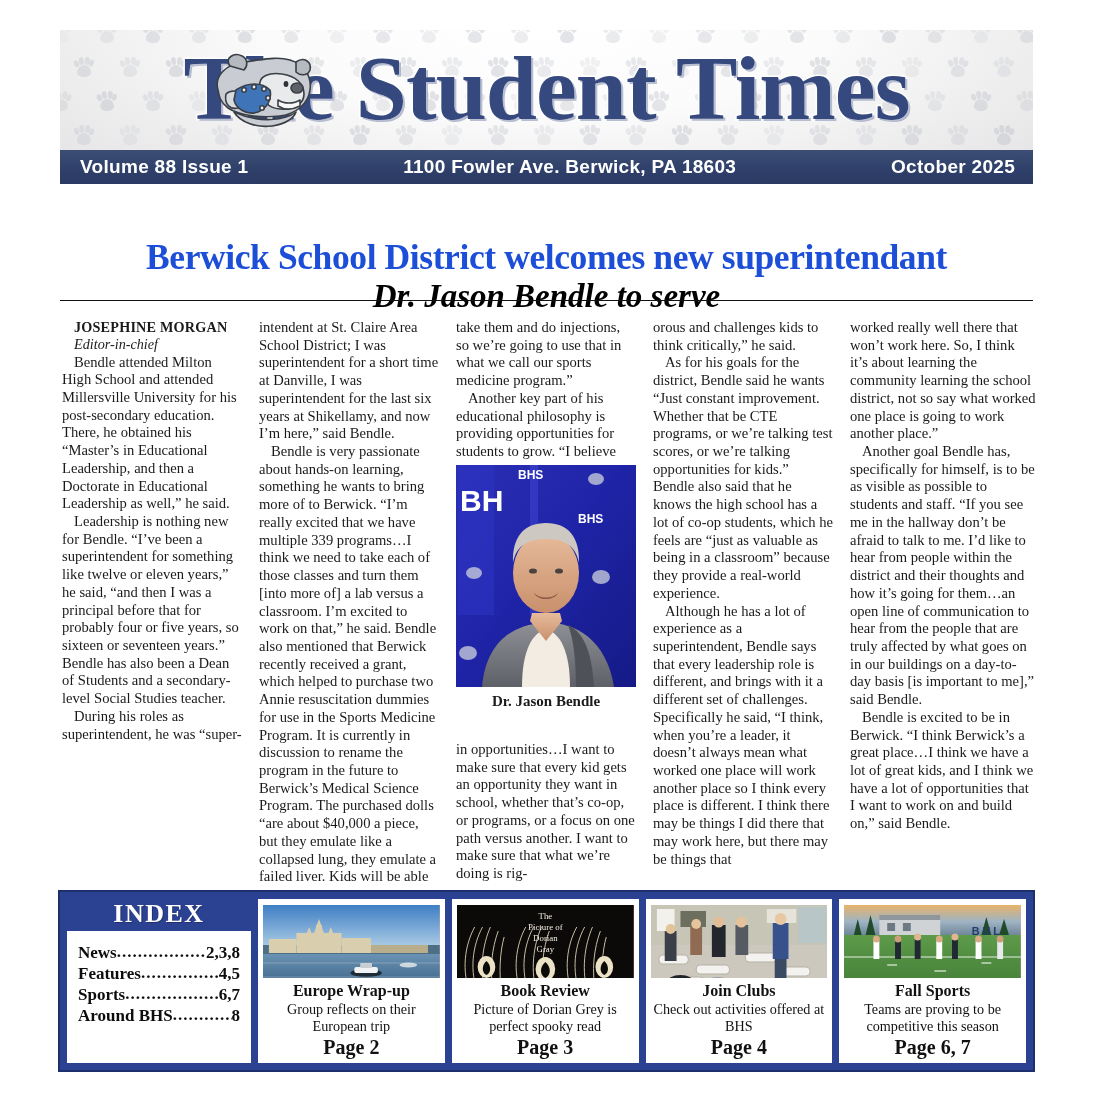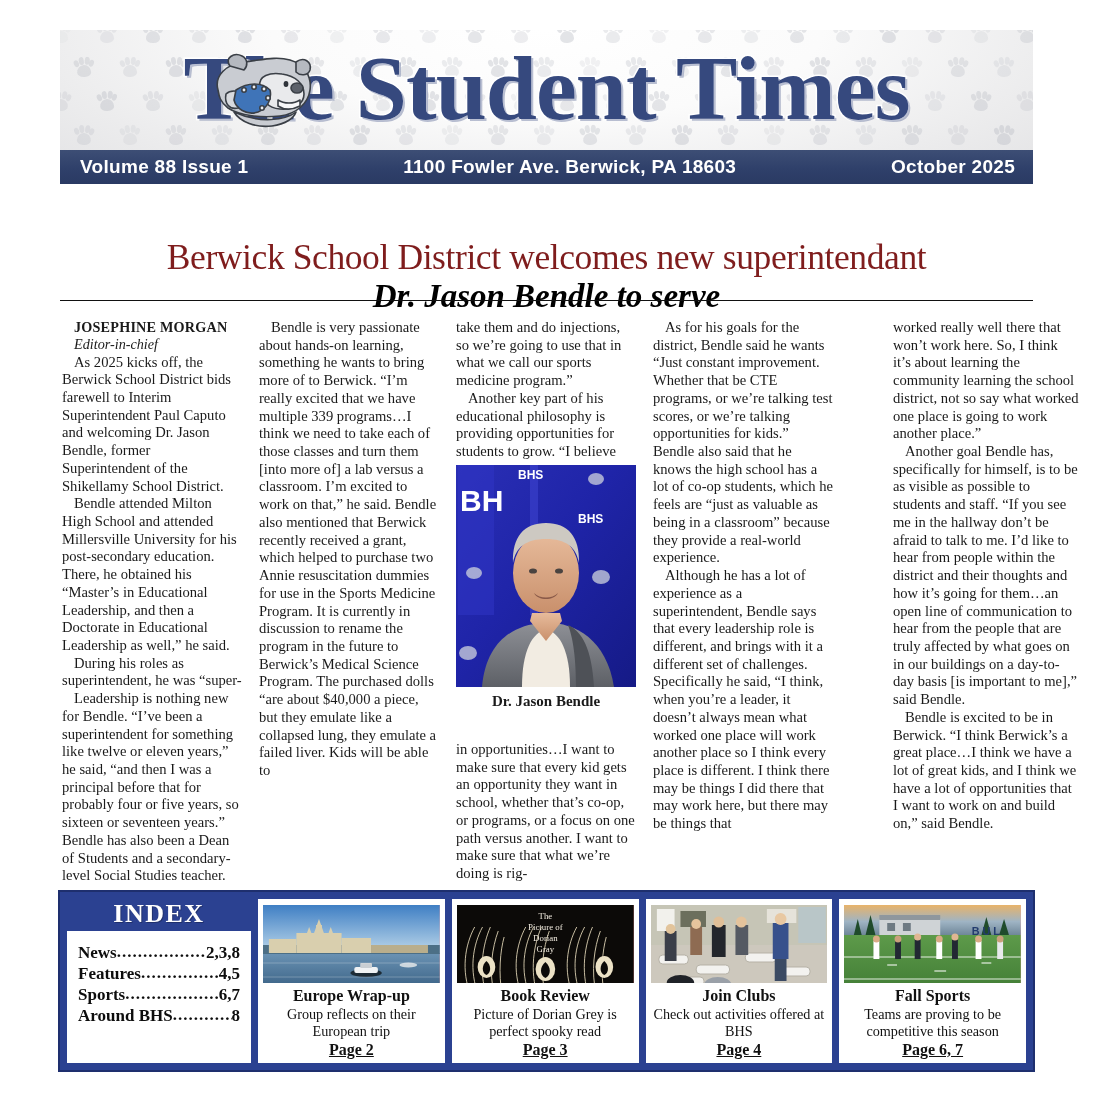--- a/index.html
+++ b/index.html
@@ -106,25 +106,25 @@
 
   
   .headline {
     position: absolute;
     left: 60px; top: 238px;
     width: 973px;
     text-align: center;
   }
   .headline .h-main {
     font-family: "Liberation Serif", serif;
-    font-weight: normal;
+    font-weight: bold;
     font-size: 35.5px;
     line-height: 1.08;
     letter-spacing: -.4px;
-    color: #7f1d1d;
+    color: #1d4ed8;
   }
   .headline .h-sub {
     font-family: "Liberation Serif", serif;
     font-weight: bold;
     font-style: italic;
     font-size: 33px;
     line-height: 1.1;
     color: #000;
     margin-top: 2px;
   }
@@ -164,21 +164,21 @@
   }
   .byline-role {
     font-style: italic;
     font-size: 14.2px;
     margin: 0 0 1px 0;
   }
   #col1 { left: 0; }
   #col2 { left: 197px; }
   #col3 { left: 394px; }
   #col4 { left: 591px; }
-  #col5 { left: 788px; width: 186px; margin-left: 43px; }
+  #col5 { left: 788px; width: 186px; }
 
   
   .photo-block {
     width: 180px;
     margin: 4px 0 6px 0;
   }
   .photo-frame {
     width: 180px;
     height: 222px;
     background: #1d28a0;
@@ -275,25 +275,24 @@
     line-height: 1.1;
   }
   .promo-desc {
     font-size: 14.2px;
     text-align: center;
     line-height: 1.16;
     margin-top: 1px;
   }
   .promo-page {
     font-weight: bold;
-    font-size: 16px;
+    font-size: 20px;
     text-align: left;
     margin-top: auto;
     padding-top: 2px;
-    text-decoration: underline;
   }
 </style>
 </head>
 <body>
 
 <div class="masthead">
   <div class="pawfield" id="pawfield">
       <span class="paw" style="left:-10px;top:-8px;opacity:0.17;transform:rotate(-2deg)">
         <i class="pad"></i>
         <i class="t2"></i>
@@ -1084,27 +1083,27 @@
   <div class="h-main">Berwick School District welcomes new superintendant</div>
   <div class="h-sub">Dr. Jason Bendle to serve</div>
 </div>
 <div class="hr-rule"></div>
 
 <div class="cols">
 
   <div class="col" id="col1">
     <p class="byline-name">JOSEPHINE MORGAN</p>
     <p class="byline-role">Editor-in-chief</p>
-    <p>As 2025 kicks off, the Berwick School District bids farewell to Interim Superintendent Paul Caputo and welcoming Dr. Jason Bendle, former Superintendent of the Shikellamy School District.</p>
     <p>Bendle attended Milton High School and attended Millersville University for his post-secondary education. There, he obtained his “Master’s in Educational Leadership, and then a Doctorate in Educational Leadership as well,” he said.</p>
+    <p>Leadership is nothing new for Bendle. “I’ve been a superintendent for something like twelve or eleven years,” he said, “and then I was a principal before that for probably four or five years, so sixteen or seventeen years.” Bendle has also been a Dean of Students and a secondary-level Social Studies teacher.</p>
     <p>During his roles as superintendent, he was “super-</p>
-    <p>Leadership is nothing new for Bendle. “I’ve been a superintendent for something like twelve or eleven years,” he said, “and then I was a principal before that for probably four or five years, so sixteen or seventeen years.” Bendle has also been a Dean of Students and a secondary-level Social Studies teacher.</p>
   </div>
 
   <div class="col" id="col2">
+    <p class="noind">intendent at St. Claire Area School District; I was superintendent for a short time at Danville, I was superintendent for the last six years at Shikellamy, and now I’m here,” said Bendle.</p>
     <p>Bendle is very passionate about hands-on learning, something he wants to bring more of to Berwick. “I’m really excited that we have multiple 339 programs…I think we need to take each of those classes and turn them [into more of] a lab versus a classroom. I’m excited to work on that,” he said. Bendle also mentioned that Berwick recently received a grant, which helped to purchase two Annie resuscitation dummies for use in the Sports Medicine Program. It is currently in discussion to rename the program in the future to Berwick’s Medical Science Program. The purchased dolls “are about $40,000 a piece, but they emulate like a collapsed lung, they emulate a failed liver. Kids will be able to</p>
   </div>
 
   <div class="col" id="col3">
     <p class="noind">take them and do injections, so we’re going to use that in what we call our sports medicine program.”</p>
     <p>Another key part of his educational philosophy is providing opportunities for students to grow. “I believe</p>
 
     <div class="photo-block">
       <div class="photo-frame">
         <svg viewBox="0 0 180 222" width="180" height="222" preserveAspectRatio="none">
@@ -1147,20 +1146,21 @@
         </svg>
       </div>
       <div class="photo-caption">Dr. Jason Bendle</div>
       <div class="photo-gap"></div>
     </div>
 
     <p class="noind">in opportunities…I want to make sure that every kid gets an opportunity they want in school, whether that’s co-op, or programs, or a focus on one path versus another. I want to make sure that what we’re doing is rig-</p>
   </div>
 
   <div class="col" id="col4">
+    <p class="noind">orous and challenges kids to think critically,” he said.</p>
     <p>As for his goals for the district, Bendle said he wants “Just constant improvement. Whether that be CTE programs, or we’re talking test scores, or we’re talking opportunities for kids.” Bendle also said that he knows the high school has a lot of co-op students, which he feels are “just as valuable as being in a classroom” because they provide a real-world experience.</p>
     <p>Although he has a lot of experience as a superintendent, Bendle says that every leadership role is different, and brings with it a different set of challenges. Specifically he said, “I think, when you’re a leader, it doesn’t always mean what worked one place will work another place so I think every place is different. I think there may be things I did there that may work here, but there may be things that</p>
   </div>
 
   <div class="col" id="col5">
     <p class="noind">worked really well there that won’t work here. So, I think it’s about learning the community learning the school district, not so say what worked one place is going to work another place.”</p>
     <p>Another goal Bendle has, specifically for himself, is to be as visible as possible to students and staff. “If you see me in the hallway don’t be afraid to talk to me. I’d like to hear from people within the district and their thoughts and how it’s going for them…an open line of communication to hear from the people that are truly affected by what goes on in our buildings on a day-to-day basis [is important to me],” said Bendle.</p>
     <p>Bendle is excited to be in Berwick. “I think Berwick’s a great place…I think we have a lot of great kids, and I think we have a lot of opportunities that I want to work on and build on,” said Bendle.</p>
   </div>
 </div>

